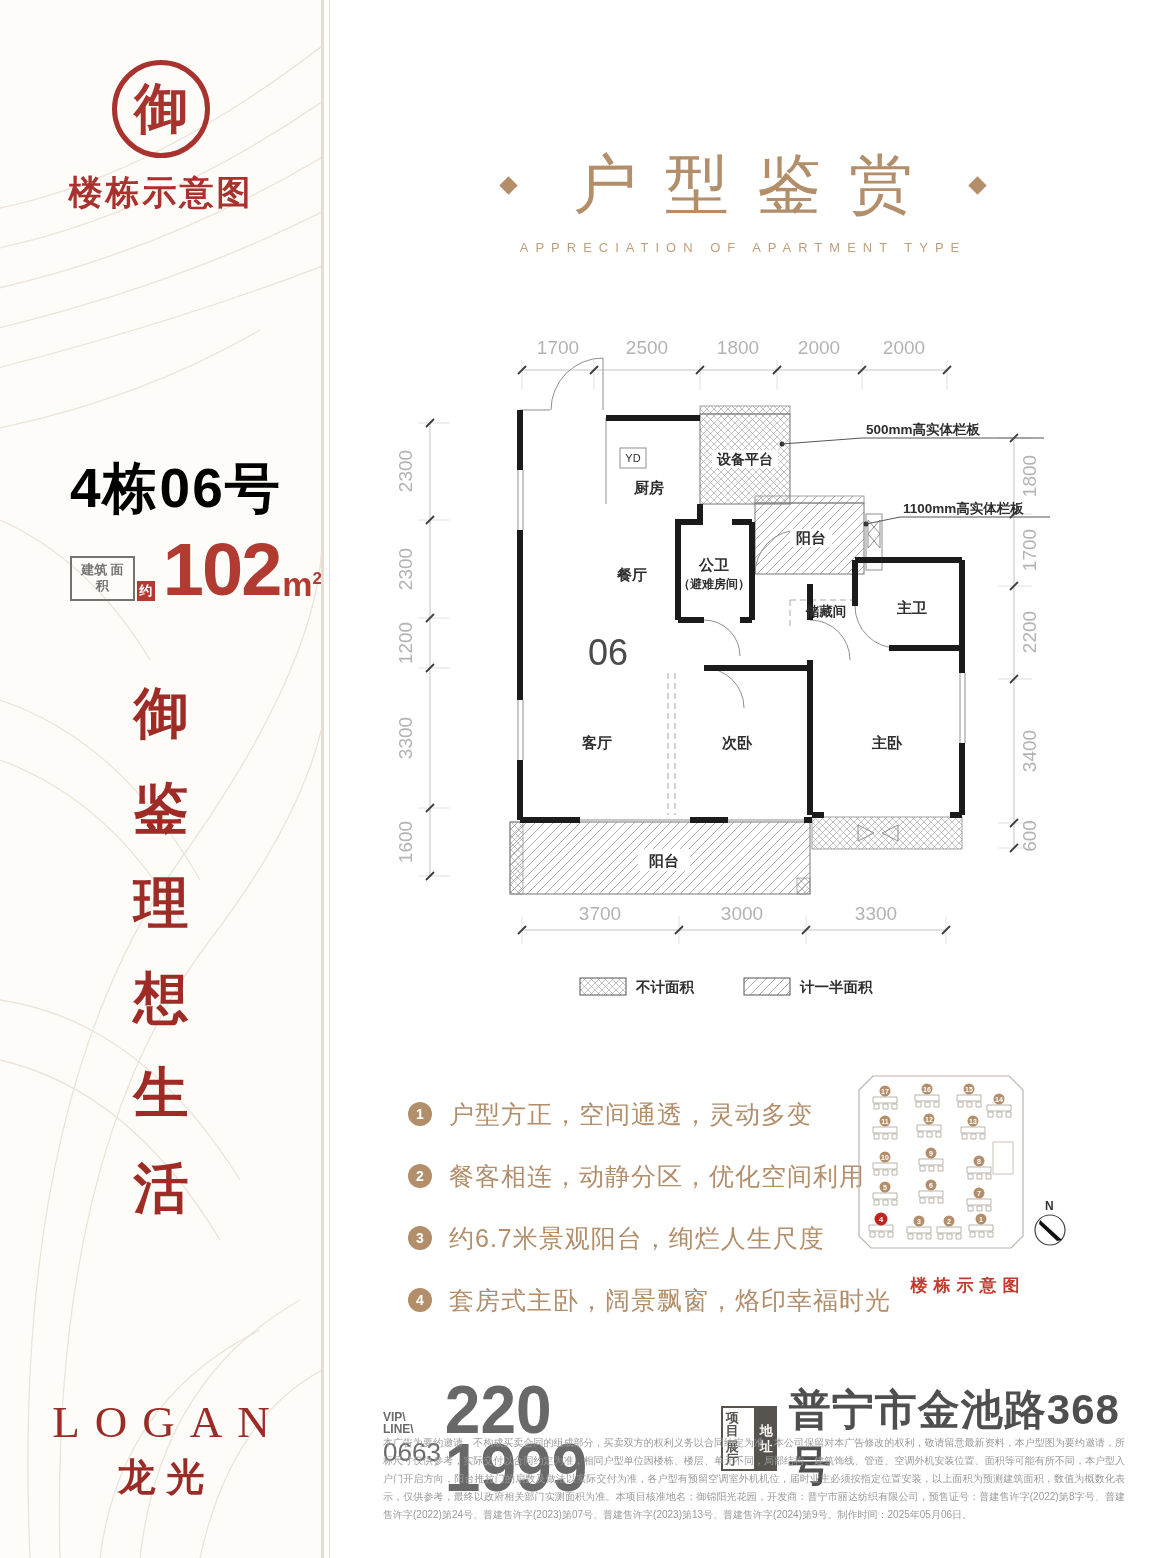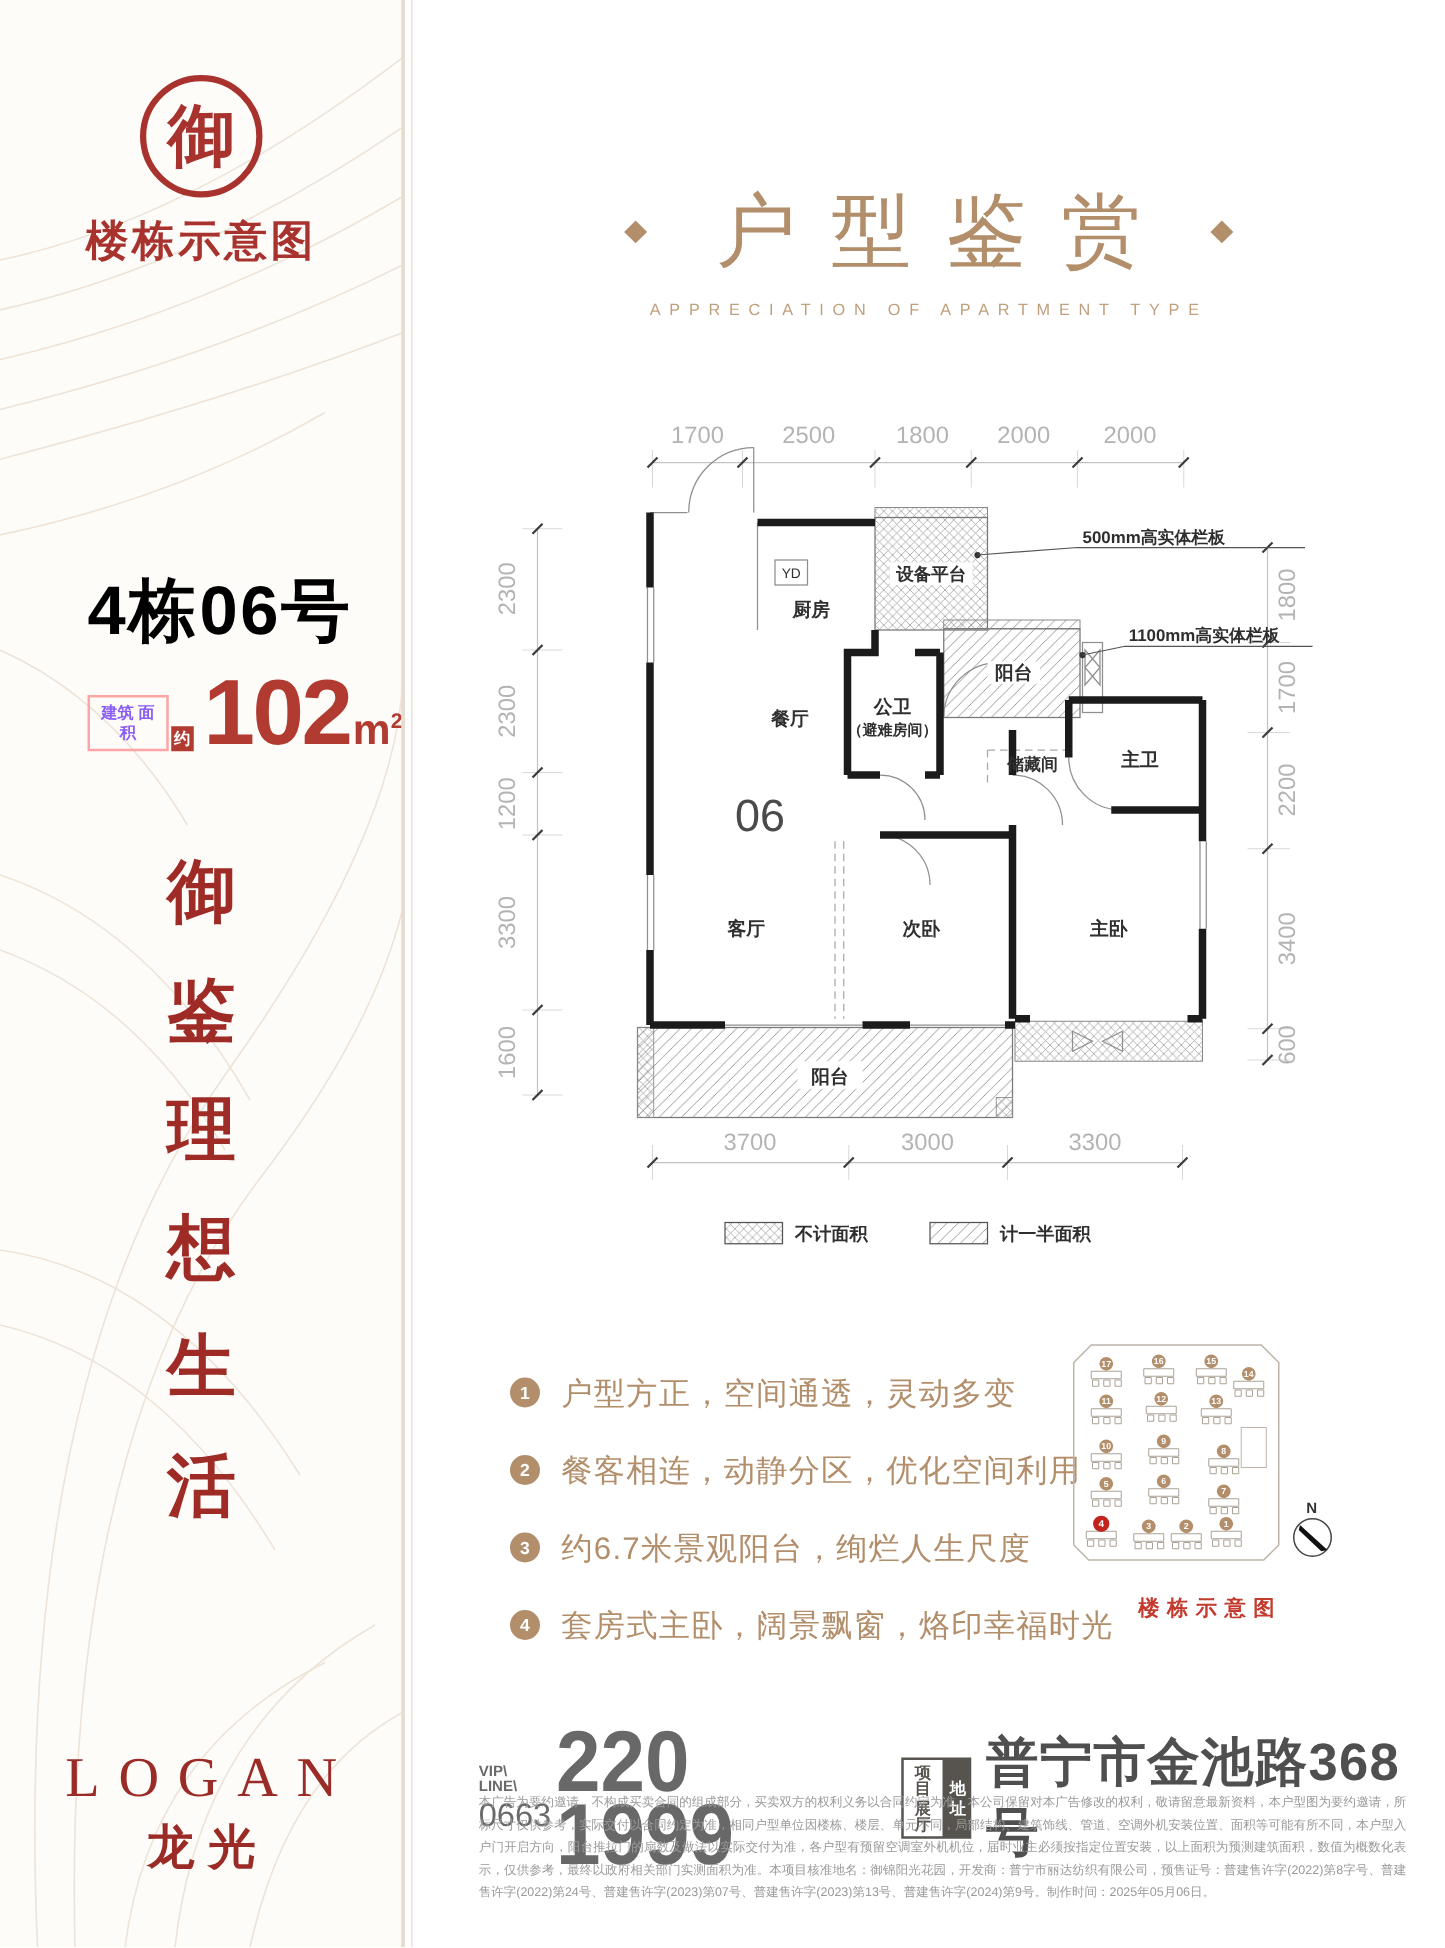--- a/index.html
+++ b/index.html
@@ -12,22 +12,22 @@
   .sep-b{position:absolute;left:329px;top:0;width:1px;height:1558px;background:#e6dccf;}
   .logo-block{position:absolute;left:0;top:60px;width:322px;text-align:center;}
   .seal{width:88px;height:88px;border:5px solid #a8332e;border-radius:50%;margin:0 auto;
         display:flex;align-items:center;justify-content:center;
         font-family:"Liberation Serif",serif;font-weight:bold;font-size:54px;color:#a8332e;}
   .brand-name{margin-top:12px;font-family:"Liberation Serif",serif;font-weight:bold;
         font-size:34px;color:#a8332e;letter-spacing:3px;}
   .unit-block{position:absolute;left:70px;top:452px;}
   .unit-name{font-size:55px;font-weight:900;color:#000000;letter-spacing:2px;}
   .area-row{display:flex;align-items:flex-end;margin-top:14px;}
-  .area-box{border:2px solid #fca5a5;color:#8b5cf6;font-size:13px;font-weight:bold;
-        line-height:1.25;padding:4px 5px;text-align:center;}
+  .area-box{border:2px solid #737373;color:#737373;font-size:13px;font-weight:bold;
+        line-height:1.25;padding:4px 5px;text-align:center;font-family:Liberation Serif, serif;}
   .area-approx{background:#b13a31;color:#fff;font-size:13px;font-weight:bold;width:20px;height:20px;
         display:flex;align-items:center;justify-content:center;margin-left:2px;margin-bottom:0px;}
   .area-num{font-size:74px;font-weight:900;color:#b13a31;line-height:.82;margin-left:8px;letter-spacing:-2px;}
   .area-unit{font-size:34px;font-weight:900;color:#b13a31;line-height:1;margin-left:2px;}
   .area-unit sup{font-size:17px;}
   .slogan{position:absolute;left:0;top:686px;width:322px;display:flex;flex-direction:column;
         align-items:center;gap:40px;font-family:"Liberation Serif",serif;font-weight:bold;
         font-size:55px;color:#9e2b26;line-height:1;}
   .logan{position:absolute;left:0;top:1396px;width:322px;text-align:center;color:#9a2b26;
         font-family:"Liberation Serif",serif;}
@@ -54,21 +54,21 @@
         letter-spacing:6px;text-indent:6px;margin-top:6px;}
   
   .contact{position:absolute;left:383px;top:1382px;display:flex;align-items:center;}
   .vip{color:#6a6a6a;line-height:1;}
   .vip-top{font-size:12px;font-weight:bold;letter-spacing:0;}
   .vip-code{font-size:26px;font-weight:normal;margin-top:4px;}
   .phone{font-size:64px;font-weight:bold;color:#686868;line-height:.85;margin:0 14px 0 4px;
         letter-spacing:0px;transform:scaleY(1.08);}
   .badge{display:flex;margin-right:12px;}
   .badge-outline{border:2px solid #57544f;color:#57544f;font-size:13px;font-weight:bold;
-        display:flex;flex-direction:column;justify-content:center;gap:3px;padding:3px 3px;line-height:1;text-align:center;}
+        display:flex;flex-direction:column;justify-content:center;gap:3px;padding:3px 3px;line-height:1;}
   .badge-fill{background:#57544f;color:#fff;font-size:13px;font-weight:bold;display:flex;
         flex-direction:column;justify-content:center;gap:3px;padding:3px 4px;line-height:1;}
   .address{font-size:42px;font-weight:bold;color:#4f4f4f;letter-spacing:1px;}
   
   .disclaimer{position:absolute;left:383px;top:1434px;width:742px;font-size:10px;color:#9a9a9a;
         line-height:1.8;text-align:justify;}
   
   svg text{font-family:"Liberation Sans",sans-serif;}
 </style>
 </head>

